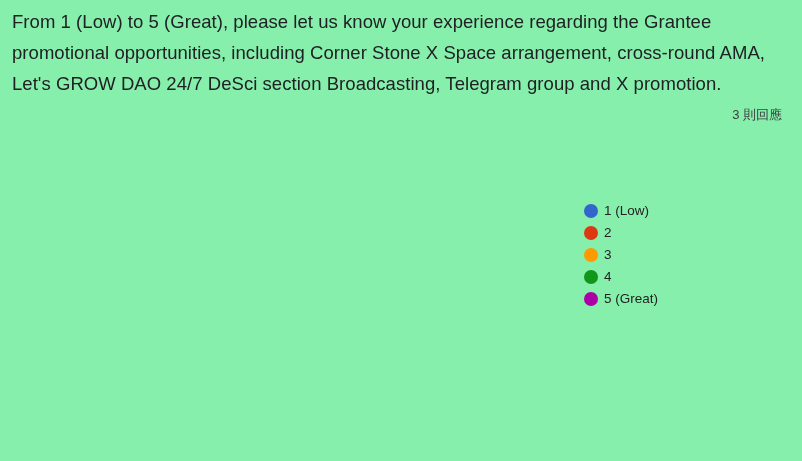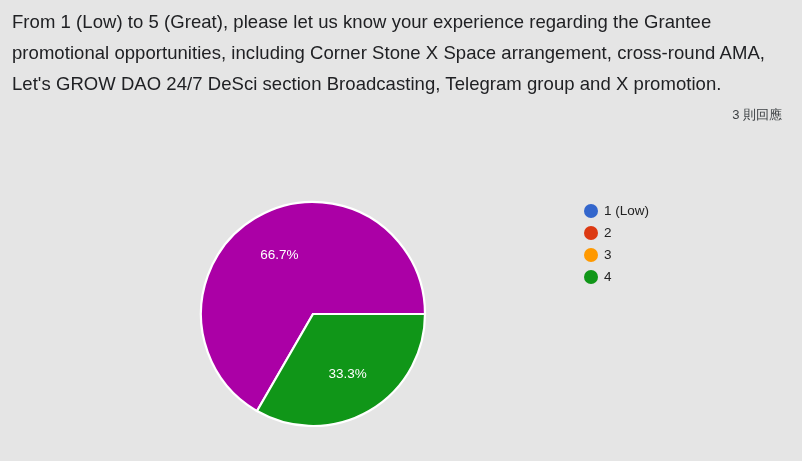--- a/index.html
+++ b/index.html
@@ -11,21 +11,21 @@
     width: 802px;
     height: 461px;
     overflow: hidden;
     font-family: "Liberation Sans", sans-serif;
     -webkit-font-smoothing: antialiased;
   }
   #page {
     position: relative;
     width: 802px;
     height: 461px;
-    background: #e5e5e5;
+    background: #86efac;
   }
 
   
   #question-block {
     position: absolute;
     left: 12px;
     top: 6px;
     width: 770px;
   }
   #question-title {
@@ -105,44 +105,38 @@
 
 <div id="page">
 
   <div id="question-block">
     <div id="question-title">From 1 (Low) to 5 (Great), please let us know your experience regarding the Grantee promotional opportunities, including Corner Stone X Space arrangement, cross-round AMA, Let's GROW DAO 24/7 DeSci section Broadcasting, Telegram group and X promotion.</div>
     <div id="response-count">3 則回應</div>
   </div>
 
   <div id="chart-area">
 
-    <div id="pie-wrap">
-      <svg id="pie-svg" viewBox="0 0 224 224">
-
-        <path id="slice-major" fill="#AB00A6" stroke="#ffffff" stroke-width="2.2" d="M 112 112 L 56.00 208.99 A 112 112 0 1 1 224.00 112.00 Z"></path>
-
-        <path id="slice-minor" fill="#109618" stroke="#ffffff" stroke-width="2.2" d="M 112 112 L 224.00 112.00 A 112 112 0 0 1 56.00 208.99 Z"></path>
-        <text class="slice-label" id="label-major" x="78.4" y="53.8">66.7%</text>
-        <text class="slice-label" id="label-minor" x="146.7" y="172.1">33.3%</text>
-      </svg>
-    </div>
 
     <div id="legend">
       <div class="legend-row">
         <span class="legend-swatch" style="background: rgb(51, 102, 204);"></span>
         <span class="legend-label">1 (Low)</span>
       </div>
       <div class="legend-row">
         <span class="legend-swatch" style="background: rgb(220, 57, 18);"></span>
         <span class="legend-label">2</span>
       </div>
       <div class="legend-row">
         <span class="legend-swatch" style="background: rgb(255, 153, 0);"></span>
         <span class="legend-label">3</span>
       </div>
       <div class="legend-row">
         <span class="legend-swatch" style="background: rgb(16, 150, 24);"></span>
         <span class="legend-label">4</span>
       </div>
+      <div class="legend-row">
+        <span class="legend-swatch" style="background: rgb(171, 0, 166);"></span>
+        <span class="legend-label">5 (Great)</span>
+      </div>
     </div>
 
   </div>
 </div>
 
 </body></html>

